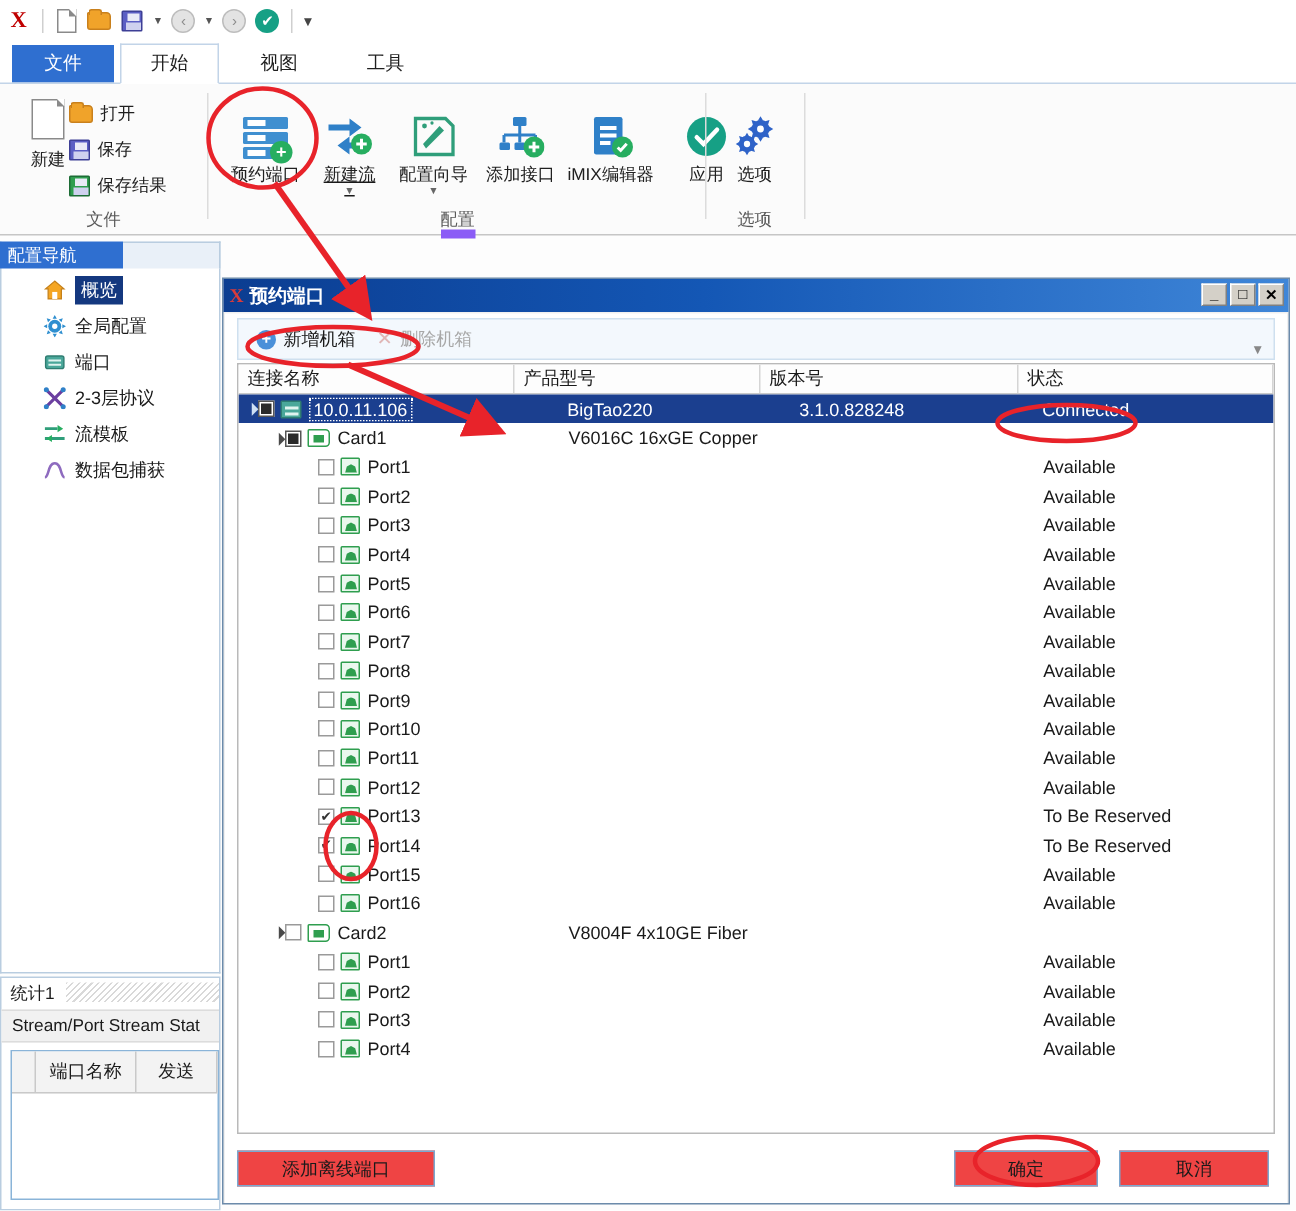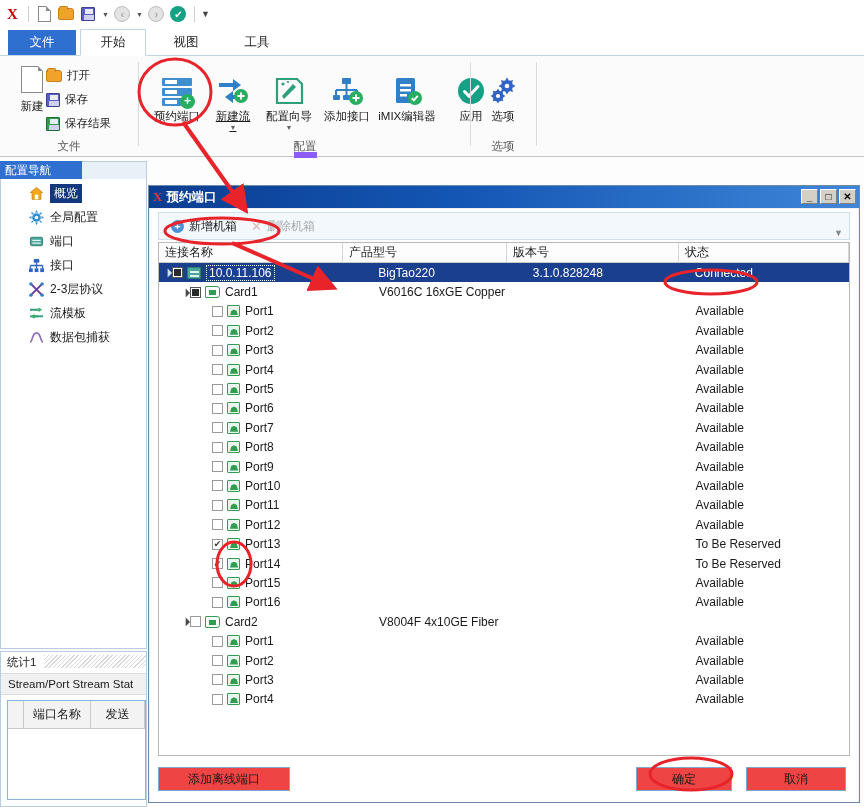--- a/index.html
+++ b/index.html
@@ -340,32 +340,20 @@
           <svg width="15" height="15" viewBox="0 0 16 16">
               <rect x="1.5" y="3.5" width="13" height="9" rx="1.5" fill="#4aa79a" stroke="#2f7d72"></rect>
               <path d="M3.5 6h9v1.4h-9z M3.5 9h9v1.4h-9z" fill="#dff3ef"></path>
             </svg>
         </span>
         <span class="nlabel">端口</span>
       </div>
       <div class="navitem">
         <span class="nicon">
           <svg width="15" height="15" viewBox="0 0 16 16">
-              <rect x="5" y="1" width="6" height="4" rx="1" fill="#2f63c8"></rect>
-              <path d="M8 5v3 M1.5 8h13 M1.5 8v3 M8 8v3 M14.5 8v3" stroke="#2f63c8" stroke-width="1.4" fill="none"></path>
-              <rect x="0" y="11" width="4" height="4" fill="#2f63c8"></rect>
-              <rect x="6" y="11" width="4" height="4" fill="#2f63c8"></rect>
-              <rect x="12" y="11" width="4" height="4" fill="#2f63c8"></rect>
-            </svg>
-        </span>
-        <span class="nlabel">接口</span>
-      </div>
-      <div class="navitem">
-        <span class="nicon">
-          <svg width="15" height="15" viewBox="0 0 16 16">
               <path d="M2 2l12 12 M14 2L2 14" stroke="#6b3fa0" stroke-width="2.2" fill="none"></path>
               <circle cx="2" cy="2" r="1.8" fill="#2f80c8"></circle>
               <circle cx="14" cy="14" r="1.8" fill="#2f80c8"></circle>
               <circle cx="14" cy="2" r="1.8" fill="#2f80c8"></circle>
               <circle cx="2" cy="14" r="1.8" fill="#2f80c8"></circle>
             </svg>
         </span>
         <span class="nlabel">2-3层协议</span>
       </div>
       <div class="navitem">

